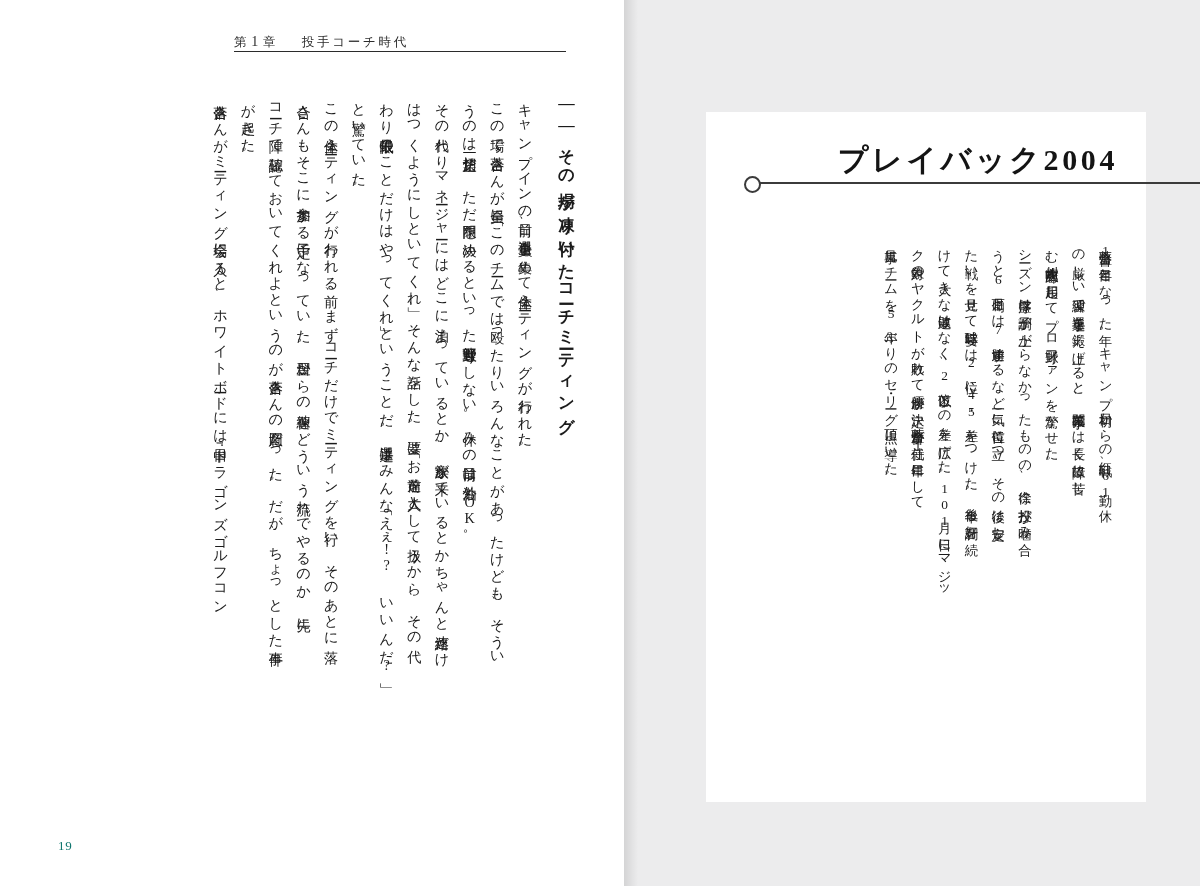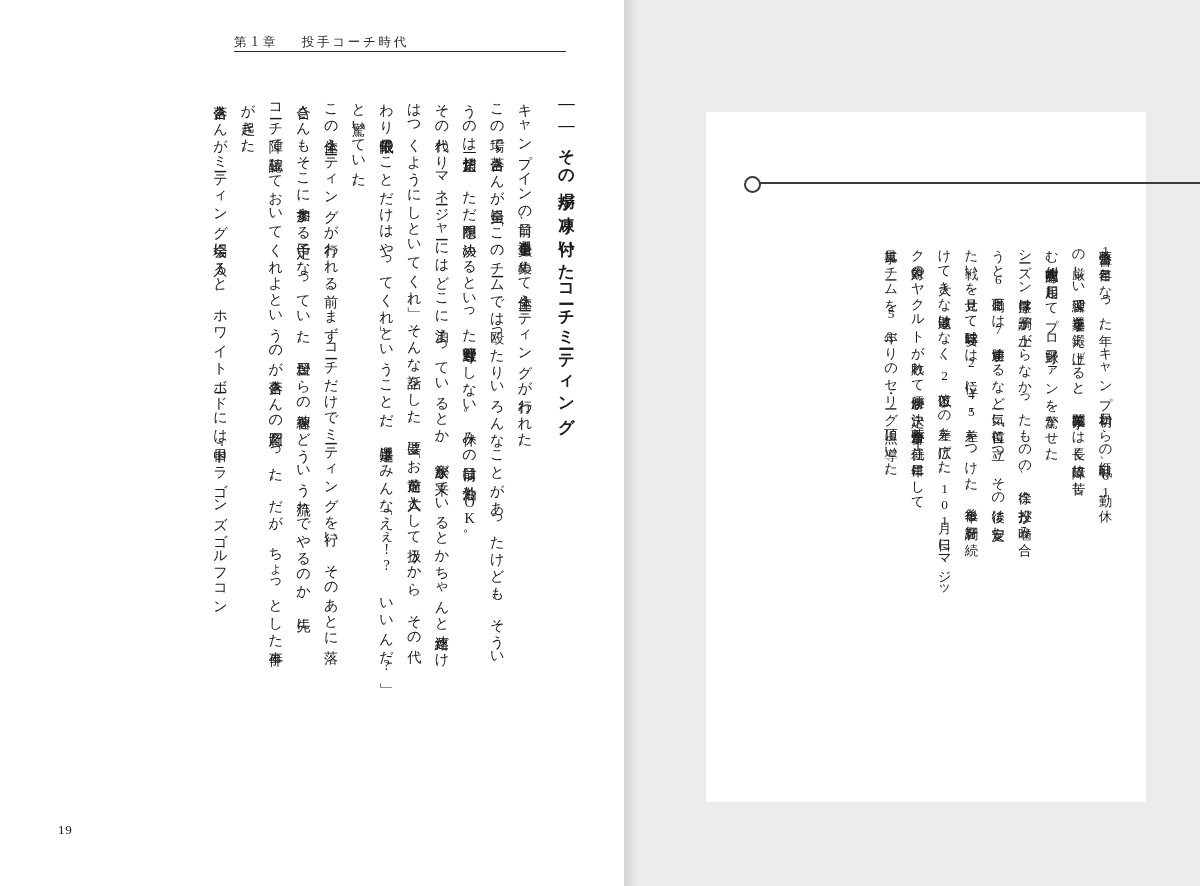--- a/index.html
+++ b/index.html
@@ -47,24 +47,24 @@
     position: absolute;
     top: 51px;
     left: 210px;
     width: 332px;
     height: 1px;
     background: #2b2b2b;
   }
   .folio {
     position: absolute;
     left: 34px;
-    bottom: 48px;
+    bottom: 32px;
     font-size: 13px;
     letter-spacing: 0.06em;
-    color: #0f172a;
+    color: #0f766e;
   }
   .vtext-area {
     position: absolute;
     top: 94px;
     right: 40px;
     height: 720px;
     width: 520px;
     display: flex;
     flex-direction: row-reverse;
     align-items: flex-start;
@@ -192,20 +192,21 @@
       <div class="vcol">コーチ陣で確認しておいてくれよというのが落合さんの意図だった。だが、ちょっとした事件</div>
       <div class="vcol">が起きた。</div>
       <div class="vcol">落合さんがミーティング会場に入ると、ホワイトボードには『中日ドラゴンズゴルフコン</div>
     </div>
 
     <div class="folio">19</div>
   </div>
 
   <div class="page-right">
     <div class="panel">
+      <div class="pb-title">プレイバック2004</div>
       <div class="title-underline"></div>
       <div class="title-dot"></div>
 
       <div class="pb-body">
         <div class="pbcol">落合監督1年目となった年。キャンプ初日からの紅白戦、6勤1休</div>
         <div class="pbcol">の厳しい練習で選手達を鍛え上げると、開幕投手には長く故障に苦し</div>
         <div class="pbcol">む川崎憲次郎を起用してプロ野球ファンを驚かせた。</div>
         <div class="pbcol">シーズン序盤は調子が上がらなかったものの、徐々に投打が噛み合</div>
         <div class="pbcol">うと6月下旬には7連勝するなど一気に首位に立つ。その後は安定し</div>
         <div class="pbcol">た戦いを見せて球宴時には2位に4・5差をつけた。後半も好調を続</div>

